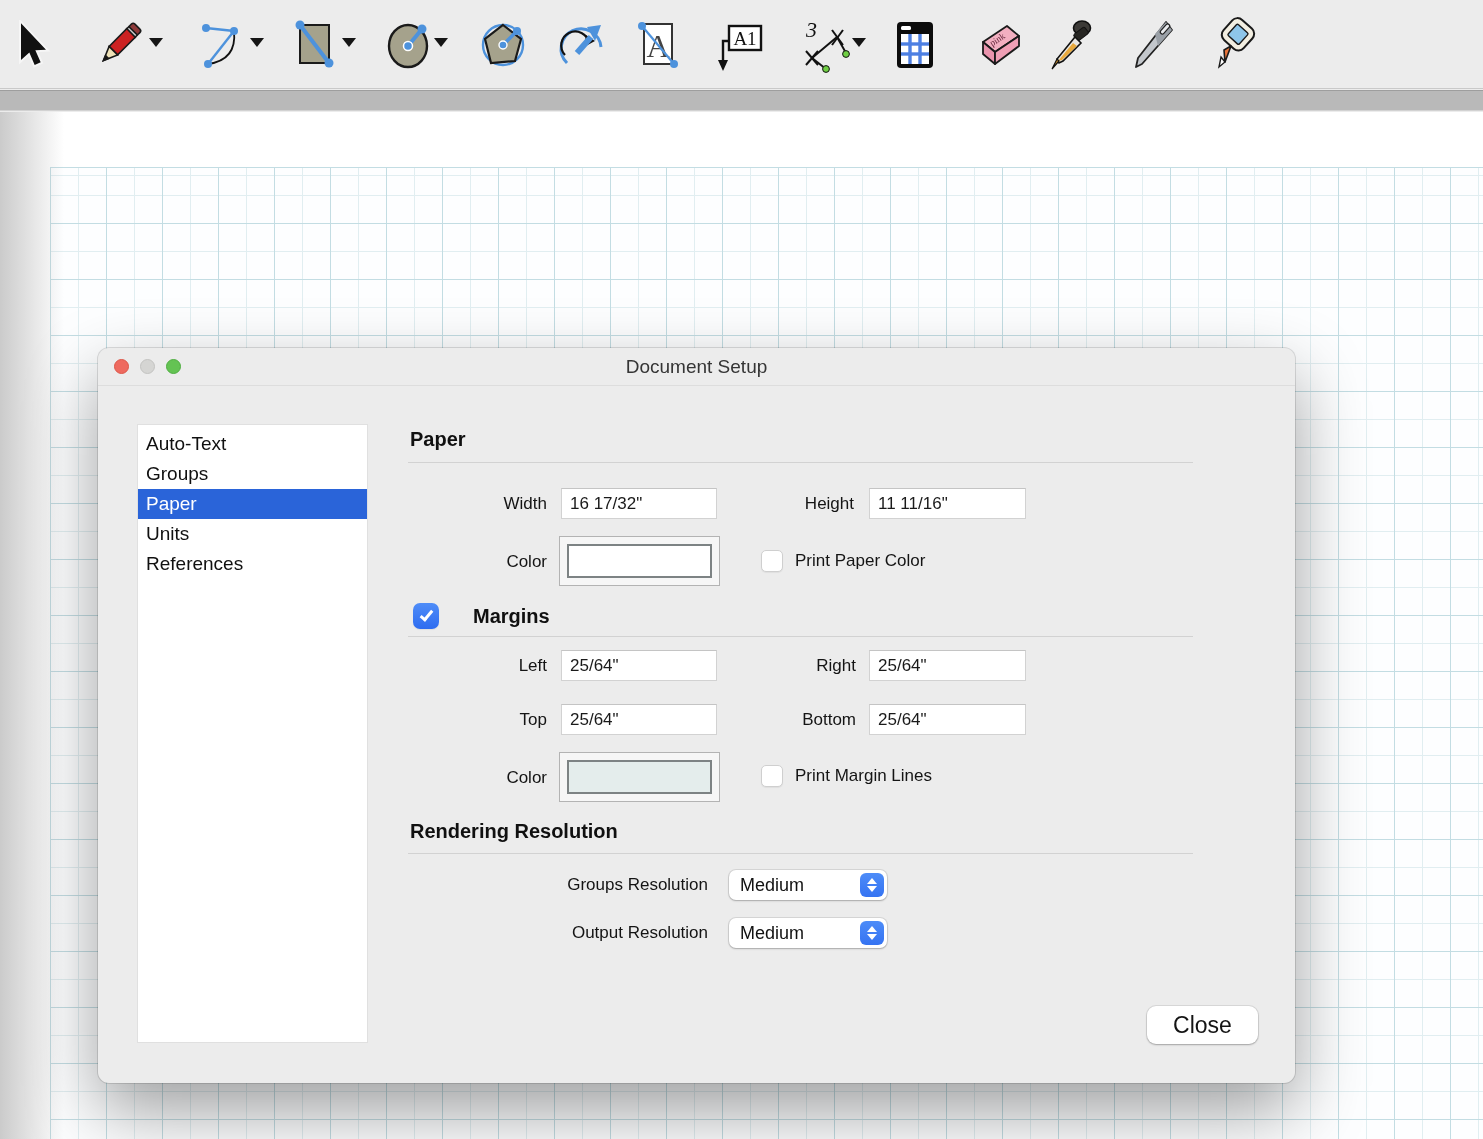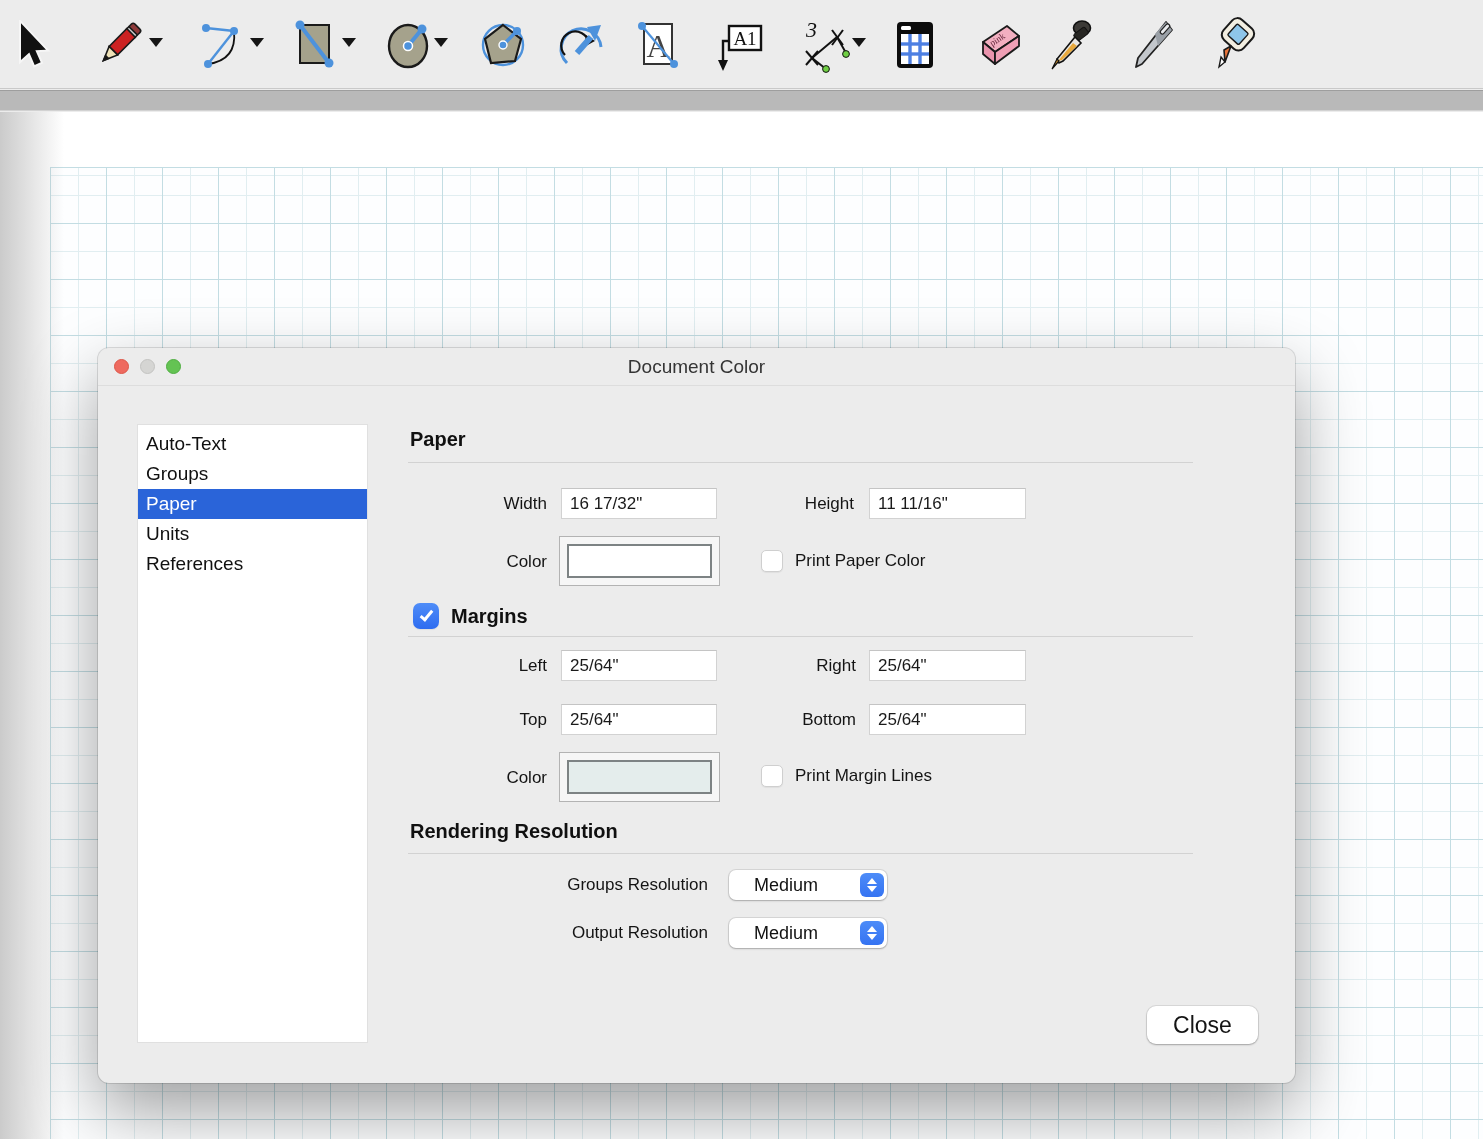--- a/index.html
+++ b/index.html
@@ -70,27 +70,27 @@
   
   .cb-row { position:absolute; display:flex; align-items:center; gap:12px; }
   .cb { width:22px; height:22px; border-radius:5px; background:#ffffff;
         border:1px solid #cfcfcf; box-shadow:0 1px 1px rgba(0,0,0,.06); flex:0 0 auto; }
   .cb-big { width:26px; height:26px; border-radius:7px; }
   .cb.checked { background:linear-gradient(#4f8df8,#2e6cf0); border:none;
         display:flex; align-items:center; justify-content:center; }
   .checkmark { width:7px; height:13px; border-right:3px solid #fff;
         border-bottom:3px solid #fff; transform:rotate(40deg); margin-top:-3px; }
   .cb-label { font-size:17px; color:#141414; }
-  .margins-title { font-size:20px; font-weight:bold; color:#101010; }
+  .margins-title { font-size:20px; font-weight:bold; color:#101010;margin-left:22px; }
 
   
   .popup { position:absolute; width:158px; height:30px; background:#ffffff; border-radius:7px;
            box-shadow:0 0 0 1px rgba(0,0,0,.09), 0 1px 2px rgba(0,0,0,.22);
            display:flex; align-items:center; }
-  .popup-val { flex:1; padding-left:25px; font-size:18px; color:#111; }
+  .popup-val { flex:1; padding-left:11px; font-size:18px; color:#111; }
   .stepper { width:24px; height:24px; margin-right:3px; border-radius:6px;
              background:linear-gradient(#4d8cf8,#3573f2); display:flex; flex-direction:column;
              align-items:center; justify-content:center; gap:2px; }
   .tri-up { width:0; height:0; border-left:5px solid transparent; border-right:5px solid transparent;
             border-bottom:6px solid #fff; }
   .tri-dn { width:0; height:0; border-left:5px solid transparent; border-right:5px solid transparent;
             border-top:6px solid #fff; }
 
   
   .close-btn { position:absolute; left:1049px; top:658px; width:111px; height:38px;
@@ -272,21 +272,21 @@
   </div>
 
   <div class="dialog">
 
     <div class="titlebar">
       <div class="traffic">
         <span class="tl tl-red"></span>
         <span class="tl tl-gray"></span>
         <span class="tl tl-green"></span>
       </div>
-      <span class="title">Document Color</span>
+      <span class="title">Document Setup</span>
     </div>
 
     <div class="cat-list">
       <div class="cat-item">Auto-Text</div>
       <div class="cat-item">Groups</div>
       <div class="cat-item selected">Paper</div>
       <div class="cat-item">Units</div>
       <div class="cat-item">References</div>
     </div>
 

